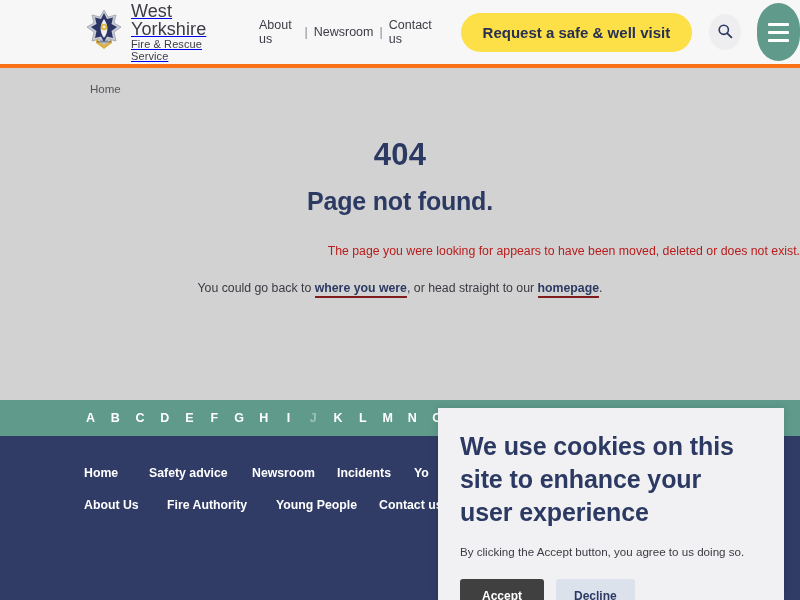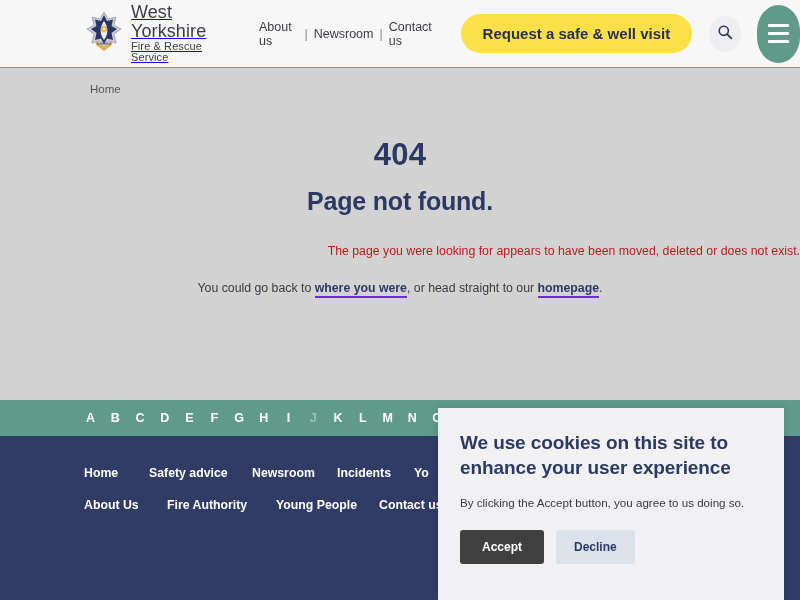--- a/index.html
+++ b/index.html
@@ -12,21 +12,21 @@
   .page { position: relative; width: 800px; height: 600px; }
 
   
   .header {
     position: relative;
     height: 68px;
     background: #f7f7f7;
     display: flex;
     align-items: center;
     padding-left: 86px;
-    border-bottom: 1px solid #f97316;
+    border-bottom: 4px solid #f97316;
   }
   .brand { display: flex; align-items: center; gap: 9px; }
   .crest { width: 36px; height: 46px; flex: none; }
   .brand-text { line-height: 1.05; }
   .brand-line1 {
     font-size: 18px; color: #3c3c46; letter-spacing: .1px;
   }
   .brand-line2 {
     font-size: 11px; color: #3c3c46; letter-spacing: .1px;
   }
@@ -106,21 +106,21 @@
   }
   .desc2 {
     margin-top: 23px;
     font-size: 12.3px;
     color: #3a3a42;
   }
   .inline-link {
     font-weight: bold;
     color: #2c3a63;
     text-decoration: none;
-    border-bottom: 2px solid #6d28d9;
+    border-bottom: 2px solid #7f1d1d;
     padding-bottom: 1px;
   }
 
   
   .alpha-bar {
     background: #5f9a8b;
     height: 36px;
     display: flex;
     align-items: center;
     justify-content: center;
@@ -170,21 +170,21 @@
     position: absolute;
     left: 438px;
     top: 408px;
     width: 346px;
     height: 192px;
     background: #f1f1f3;
     padding: 22px 24px 0 22px;
     box-shadow: 0 0 8px rgba(0,0,0,.12);
   }
   .cookie-title {
-    font-size: 19px;
+    font-size: 25px;
     font-weight: bold;
     color: #2c3a63;
     line-height: 1.32;
     letter-spacing: -.1px;
   }
   .cookie-sub {
     margin-top: 16px;
     font-size: 11.6px;
     color: #3a3a42;
   }

